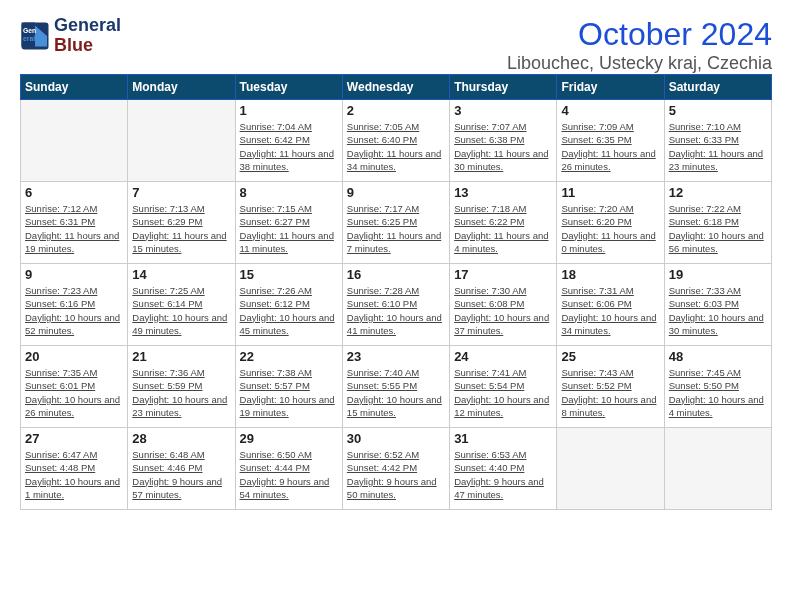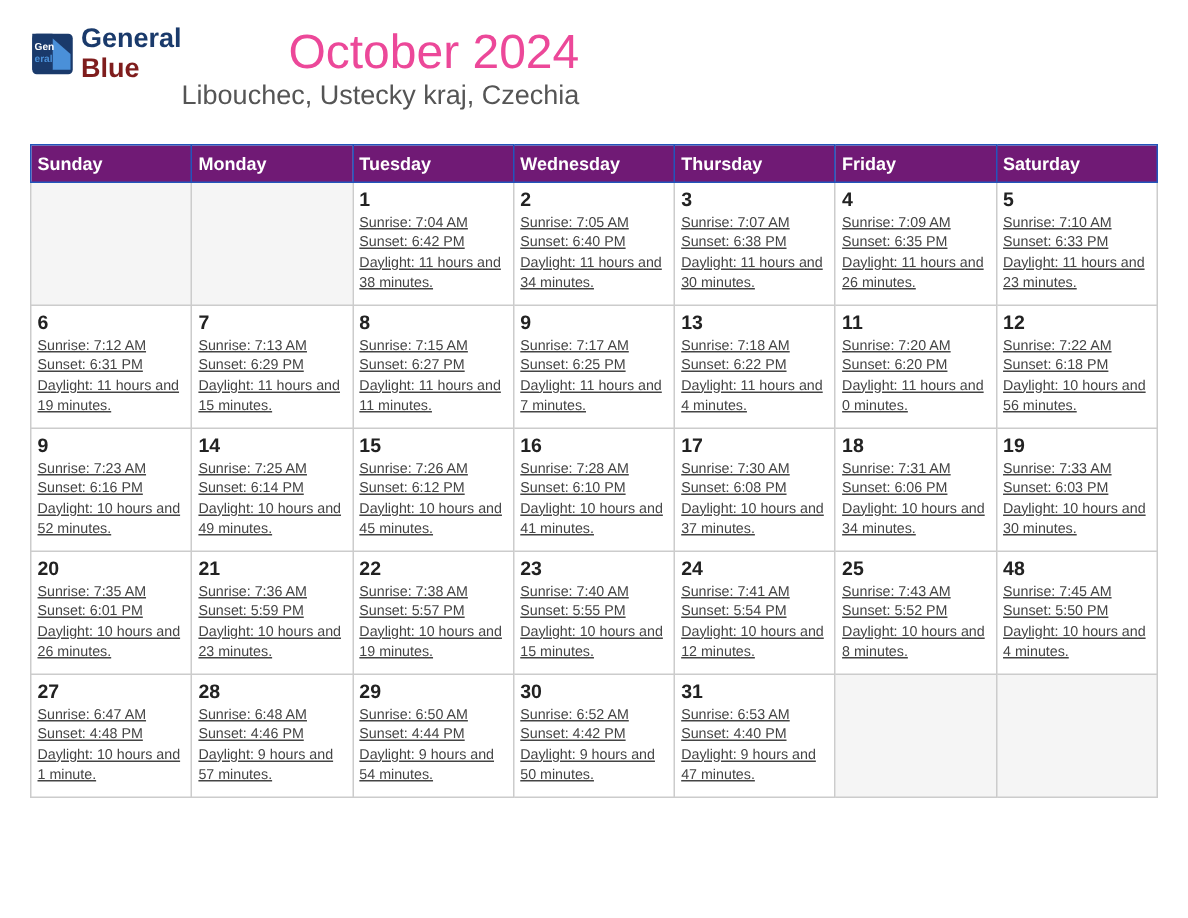--- a/index.html
+++ b/index.html
@@ -9,23 +9,23 @@
       width: 792px;
       height: 612px;
       overflow: hidden;
     }
     .page {
       width: 792px;
       padding: 16px 20px 10px 20px;
     }
     .header {
       display: flex;
-      justify-content: flex-start;
+      justify-content: space-between;
       align-items: flex-start;
-      margin-bottom: 22px;
+      margin-bottom: 0;
     }
     .logo {
       display: flex;
       align-items: center;
     }
     .logo-text {
       font-size: 18px;
       font-weight: bold;
       color: #1a3a6b;
       line-height: 1.1;
@@ -36,34 +36,34 @@
     .logo-icon {
       width: 30px;
       height: 30px;
       margin-right: 4px;
     }
     .title-block {
       text-align: right;
     }
     .month-title {
       font-size: 32px;
-      color: #ec4899;
+      color: #1d4ed8;
       font-weight: normal;
     }
     .location {
       font-size: 18px;
       color: #555;
     }
     .calendar {
       width: 100%;
       border-collapse: collapse;
       table-layout: fixed;
     }
     .calendar th {
-      background-color: #701a75;
+      background-color: #0c4a6e;
       color: #fff;
       font-size: 12px;
       padding: 5px 4px;
       text-align: left;
       border: 1px solid #2255bb;
     }
     .calendar td {
       border: 1px solid #ccc;
       vertical-align: top;
       padding: 3px 4px;

